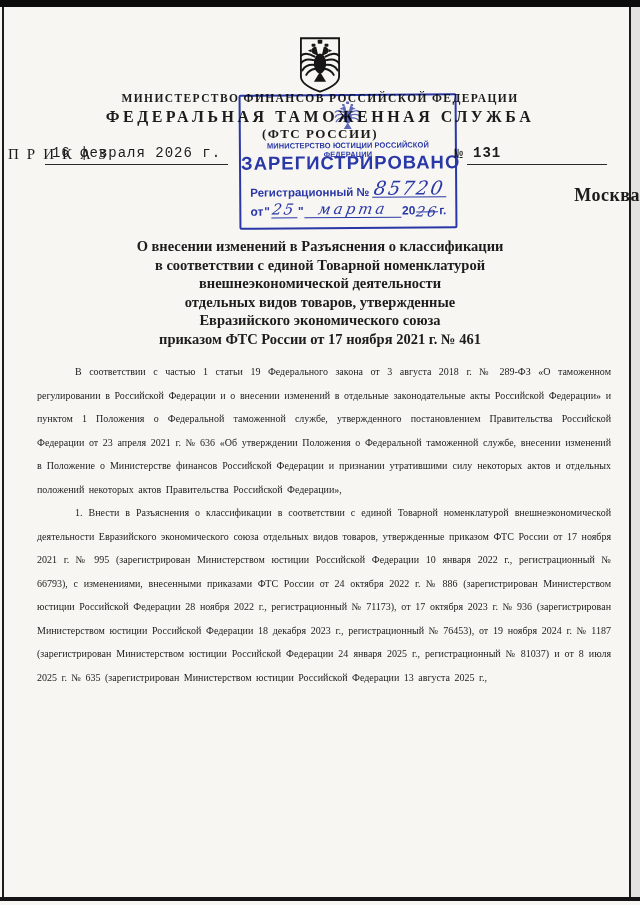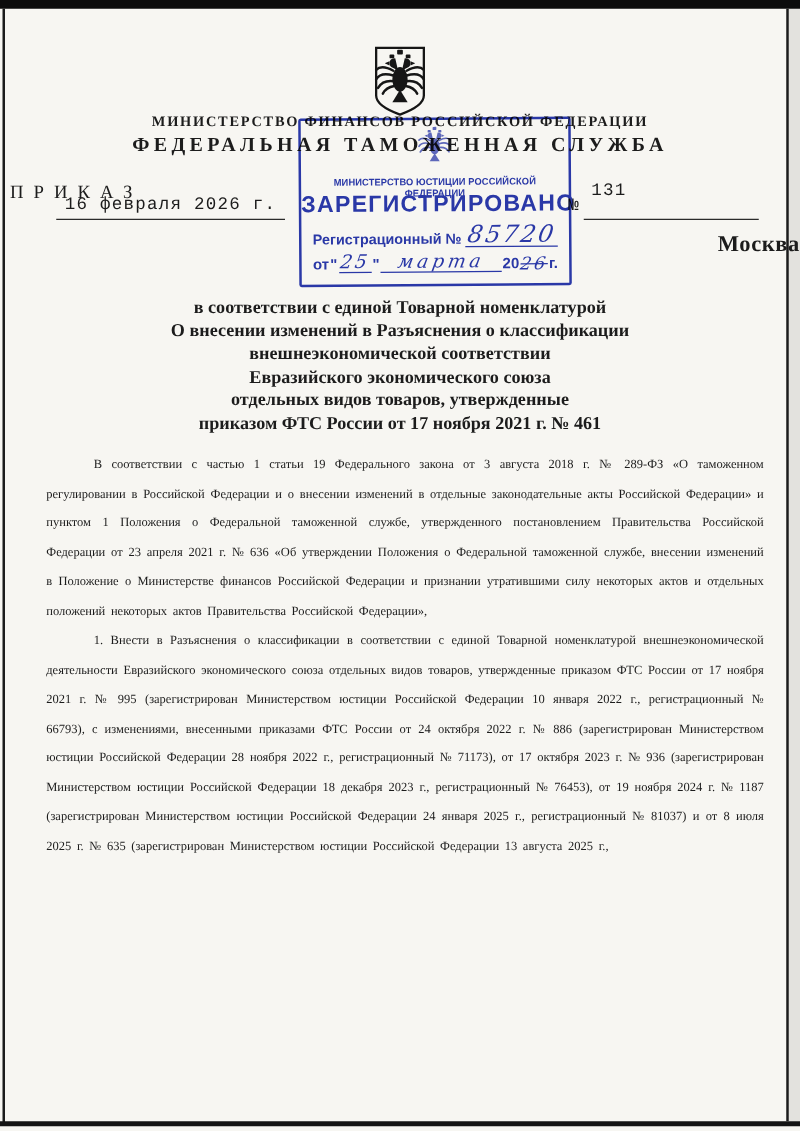--- a/index.html
+++ b/index.html
@@ -33,21 +33,21 @@
     font-weight:700;font-size:18px;letter-spacing:0.5px;}
 
   .date-row{position:absolute;top:145px;left:45px;width:562px;
     display:flex;justify-content:space-between;align-items:flex-end;
     font-family:"Liberation Mono","DejaVu Sans Mono",monospace;font-size:14px;}
   .date-field{display:inline-block;width:183px;text-align:center;
     border-bottom:1.5px solid #2a2a2a;padding-bottom:3px;letter-spacing:1px;}
   .num-group{display:flex;align-items:flex-end;}
   .num-sign{padding:0 4px 3px 0;}
   .num-field{display:inline-block;width:134px;border-bottom:1.5px solid #2a2a2a;
-    padding:0 0 14px 6px;letter-spacing:1px;}
+    padding:0 0 3px 6px;letter-spacing:1px;font-weight:bold;}
 
   
   .stamp{position:absolute;left:239px;top:94px;width:214px;height:131px;
     border:2px solid var(--stamp-ink,#2b3ab0);border-radius:2px;
     color:var(--stamp-ink,#2b3ab0);mix-blend-mode:multiply;
     transform:rotate(-0.4deg);font-family:"Liberation Sans",sans-serif;}
   .stamp-emblem{position:absolute;top:2px;left:50%;transform:translateX(-50%);opacity:.75;}
   .stamp-authority{position:absolute;top:45px;left:0;width:100%;text-align:center;
     font-weight:700;font-size:7.7px;letter-spacing:0.1px;transform:scaleX(0.97);}
   .stamp-registered{position:absolute;top:56px;left:0;width:100%;text-align:center;
@@ -110,20 +110,21 @@
         <path d="M37 27 C46 22 51 22 55 26"></path>
         <path d="M37 32 C47 29 52 31 55 36"></path>
         <path d="M37 38 C45 37 50 40 53 45"></path>
         <path d="M36 43 C42 44 46 47 48 51"></path>
       </g>
     </svg>
   </div>
 
   <div class="h-ministry">МИНИСТЕРСТВО ФИНАНСОВ РОССИЙСКОЙ ФЕДЕРАЦИИ</div>
   <div class="h-agency">ФЕДЕРАЛЬНАЯ ТАМОЖЕННАЯ СЛУЖБА</div>
+  <div class="h-abbr">(ФТС РОССИИ)</div>
   <div class="h-doctype">ПРИКАЗ</div>
 
   <div class="date-row">
     <span class="date-field">16 февраля 2026 г.</span>
     <span class="num-group">
       <span class="num-sign">№</span>
       <span class="num-field">131</span>
     </span>
   </div>
 
@@ -165,25 +166,25 @@
       <span class="u" style="min-width:26px;"><span class="hand hand-day">25</span></span>
       <span>"</span>
       <span class="u grow"><span class="hand hand-month">марта</span></span>
       <span>20</span>
       <span class="hand hand-year">26</span>
       <span>г.</span>
     </div>
   </div>
 
   <div class="title">
+    <div>О внесении изменений в Разъяснения о классификации</div>
     <div>в соответствии с единой Товарной номенклатурой</div>
-    <div>О внесении изменений в Разъяснения о классификации</div>
-    <div>внешнеэкономической соответствии</div>
+    <div>внешнеэкономической деятельности</div>
+    <div>отдельных видов товаров, утвержденные</div>
     <div>Евразийского экономического союза</div>
-    <div>отдельных видов товаров, утвержденные</div>
     <div>приказом ФТС России от 17 ноября 2021 г. № 461</div>
   </div>
 
   <div class="body-text">
     <p class="para">В соответствии с частью 1 статьи 19 Федерального закона от 3 августа 2018 г. № 289-ФЗ «О таможенном регулировании в Российской Федерации и о внесении изменений в отдельные законодательные акты Российской Федерации» и пунктом 1 Положения о Федеральной таможенной службе, утвержденного постановлением Правительства Российской Федерации от 23 апреля 2021 г. № 636 «Об утверждении Положения о Федеральной таможенной службе, внесении изменений в Положение о Министерстве финансов Российской Федерации и признании утратившими силу некоторых актов и отдельных положений некоторых актов Правительства Российской Федерации»,</p>
     <p class="para">1. Внести в Разъяснения о классификации в соответствии с единой Товарной номенклатурой внешнеэкономической деятельности Евразийского экономического союза отдельных видов товаров, утвержденные приказом ФТС России от 17 ноября 2021 г. № 995 (зарегистрирован Министерством юстиции Российской Федерации 10 января 2022 г., регистрационный № 66793), с изменениями, внесенными приказами ФТС России от 24 октября 2022 г. № 886 (зарегистрирован Министерством юстиции Российской Федерации 28 ноября 2022 г., регистрационный № 71173), от 17 октября 2023 г. № 936 (зарегистрирован Министерством юстиции Российской Федерации 18 декабря 2023 г., регистрационный № 76453), от 19 ноября 2024 г. № 1187 (зарегистрирован Министерством юстиции Российской Федерации 24 января 2025 г., регистрационный № 81037) и от 8 июля 2025 г. № 635 (зарегистрирован Министерством юстиции Российской Федерации 13 августа 2025 г.,</p>
   </div>
 
 </div>
 

